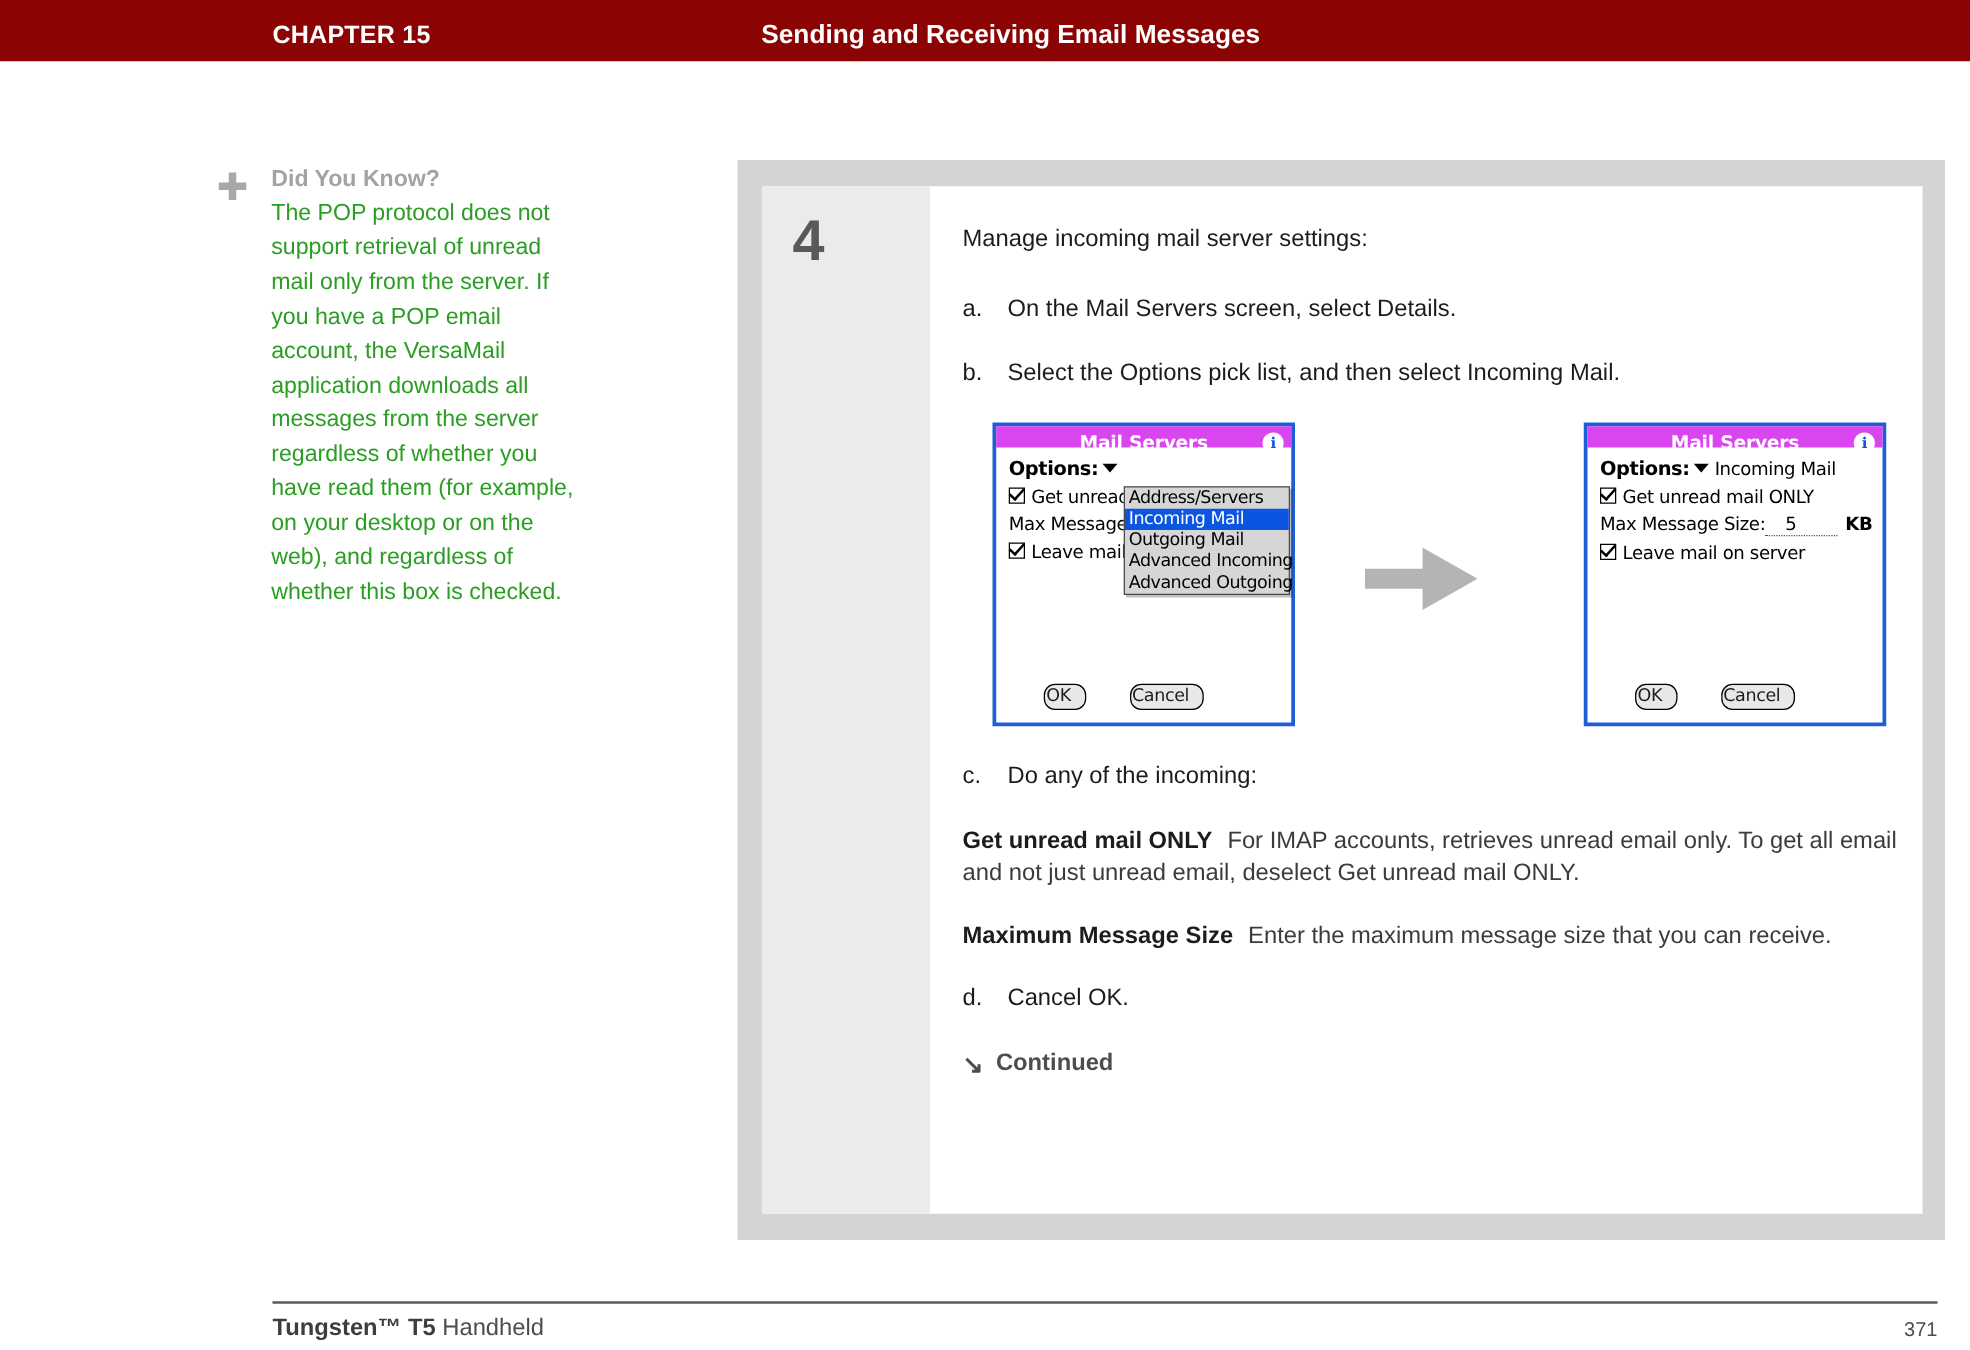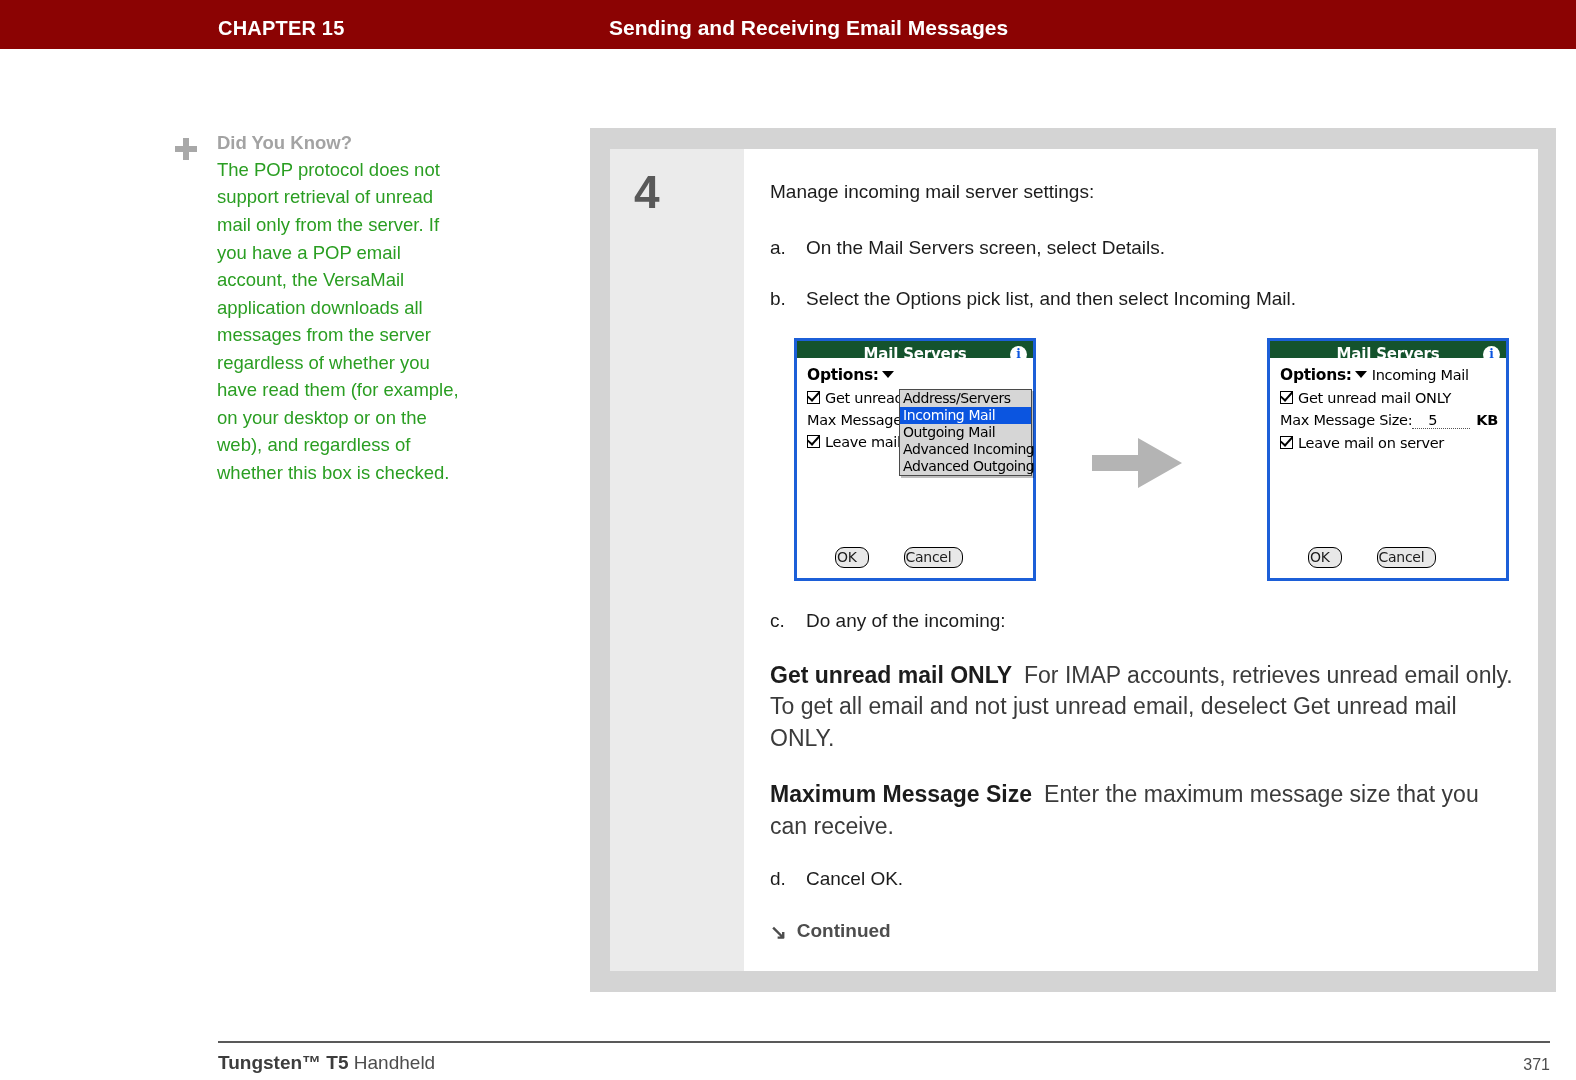--- a/index.html
+++ b/index.html
@@ -141,21 +141,21 @@
     margin: 0 0 26px 0;
     position: relative;
     padding-left: 36px;
   }
   .sub-step .marker {
     position: absolute;
     left: 0;
     top: 0;
   }
   .para {
-    font-size: 23px;
+    font-size: 19px;
     line-height: 1.38;
     margin: 0 0 24px 0;
     color: #3b3b3b;
   }
   .para .term {
     font-weight: bold;
     color: #1c1c1c;
   }
   .para .gap { display: inline-block; width: 12px; }
 
@@ -191,21 +191,21 @@
     border: 3px solid #1c5fd8;
     box-sizing: border-box;
     font-family: "DejaVu Sans", sans-serif;
   }
   #palm-1 { left: 24px; }
   #palm-2 { left: 497px; }
 
   .palm-titlebar {
     position: relative;
     height: 17px;
-    background: #14532d;
+    background: #d946ef;
     color: #ffffff;
     font-size: 15px;
     font-weight: bold;
     text-align: center;
     line-height: 27px;
     letter-spacing: -0.2px;
   }
   .palm-info-icon {
     position: absolute;
     right: 6px;

